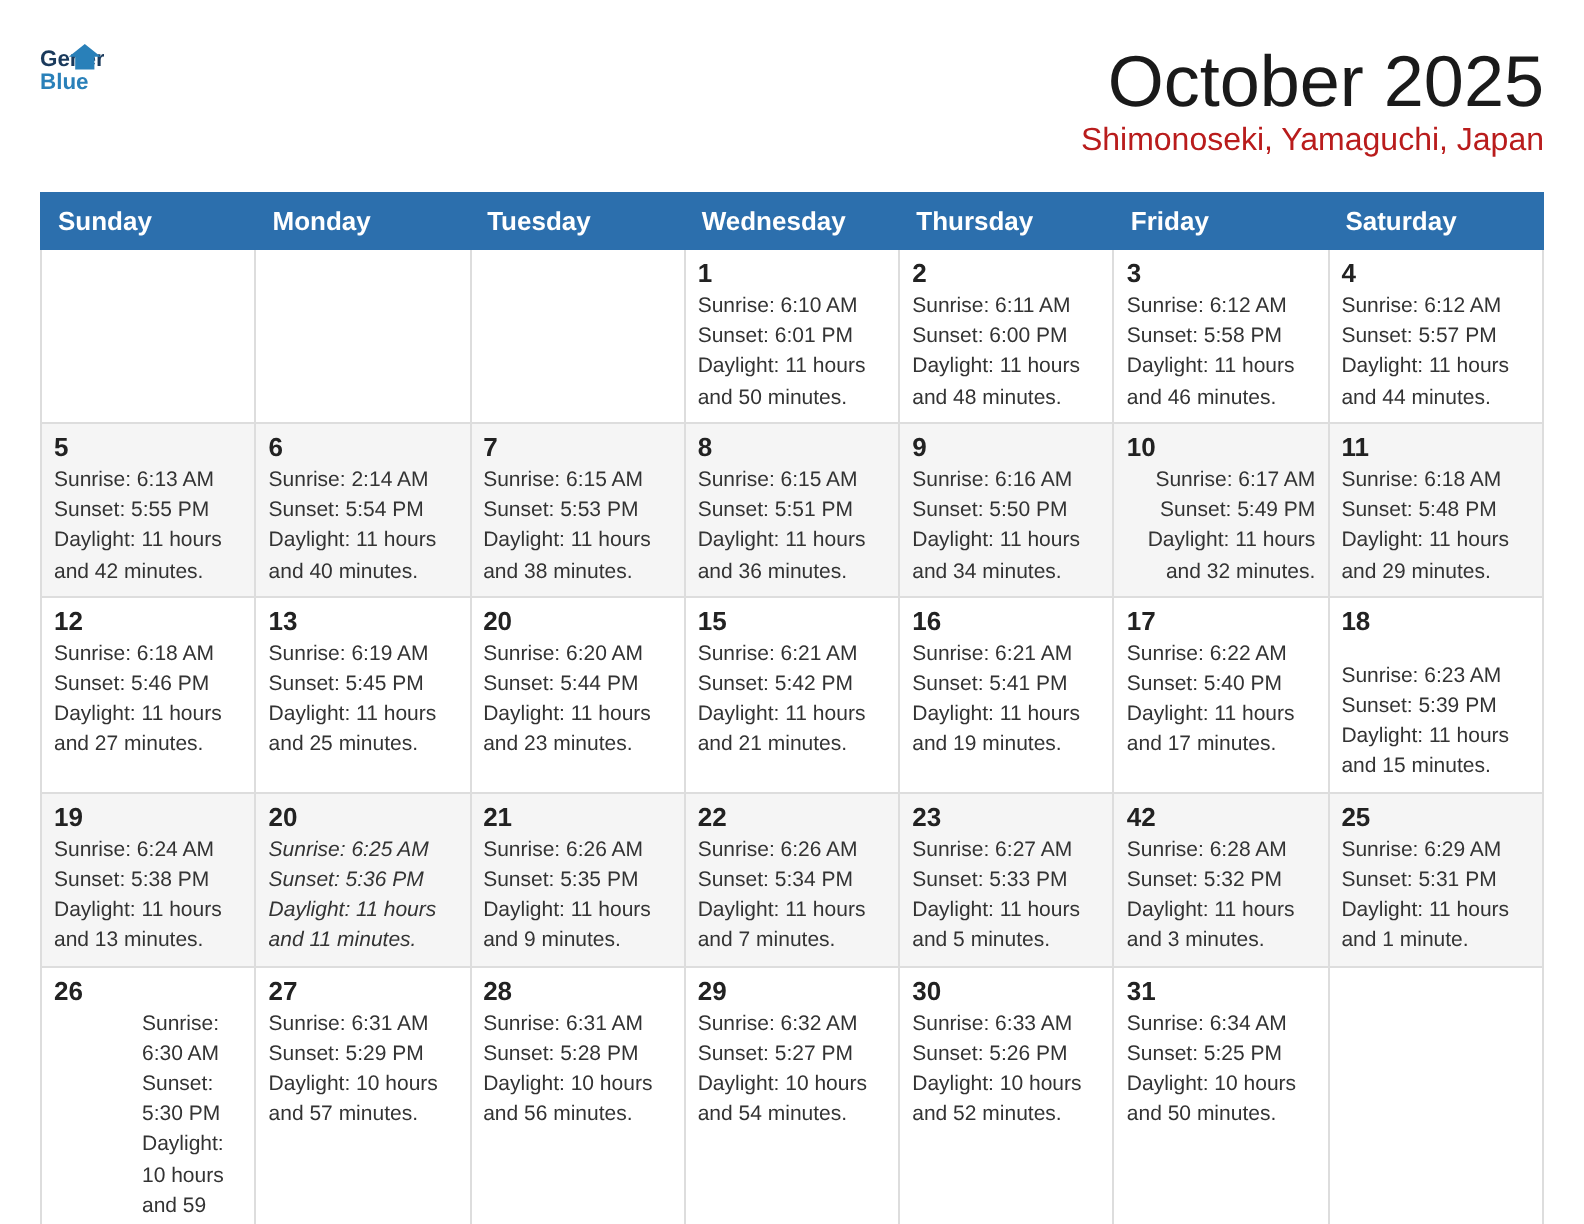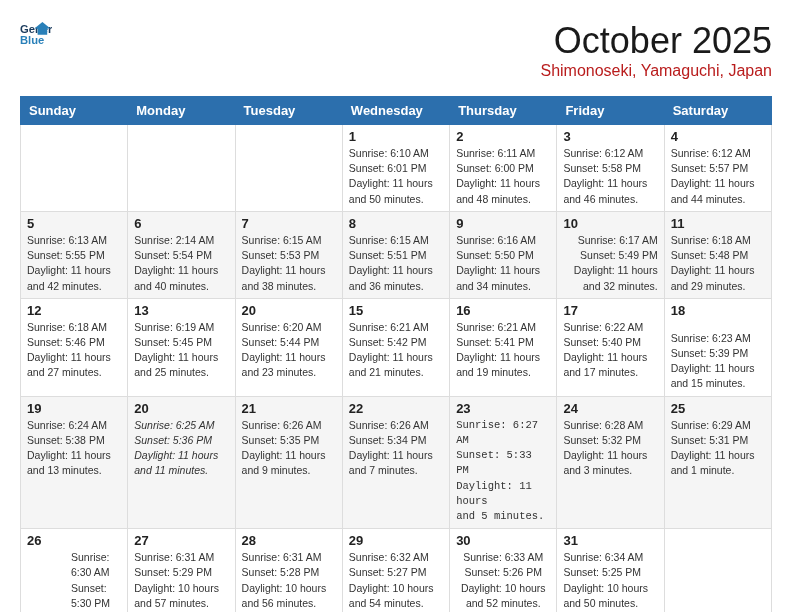--- a/index.html
+++ b/index.html
@@ -265,27 +265,27 @@
         </td>
         <td>
           <div class="day-num">22</div>
           <div class="day-info" style="white-space: pre-line;">Sunrise: 6:26 AM
 Sunset: 5:34 PM
 Daylight: 11 hours
 and 7 minutes.</div>
         </td>
         <td>
           <div class="day-num">23</div>
-          <div class="day-info" style="white-space: pre-line; font-family: Liberation Mono, monospace;">Sunrise: 6:27 AM
+          <div class="day-info" style="white-space: pre-line;">Sunrise: 6:27 AM
 Sunset: 5:33 PM
 Daylight: 11 hours
 and 5 minutes.</div>
         </td>
         <td>
-          <div class="day-num">24</div>
+          <div class="day-num">42</div>
           <div class="day-info" style="white-space: pre-line;">Sunrise: 6:28 AM
 Sunset: 5:32 PM
 Daylight: 11 hours
 and 3 minutes.</div>
         </td>
         <td>
           <div class="day-num">25</div>
           <div class="day-info" style="white-space: pre-line;">Sunrise: 6:29 AM
 Sunset: 5:31 PM
 Daylight: 11 hours
@@ -316,21 +316,21 @@
         </td>
         <td>
           <div class="day-num">29</div>
           <div class="day-info" style="white-space: pre-line;">Sunrise: 6:32 AM
 Sunset: 5:27 PM
 Daylight: 10 hours
 and 54 minutes.</div>
         </td>
         <td>
           <div class="day-num">30</div>
-          <div class="day-info" style="white-space: pre-line; text-align: center;">Sunrise: 6:33 AM
+          <div class="day-info" style="white-space: pre-line;">Sunrise: 6:33 AM
 Sunset: 5:26 PM
 Daylight: 10 hours
 and 52 minutes.</div>
         </td>
         <td>
           <div class="day-num">31</div>
           <div class="day-info" style="white-space: pre-line;">Sunrise: 6:34 AM
 Sunset: 5:25 PM
 Daylight: 10 hours
 and 50 minutes.</div>

